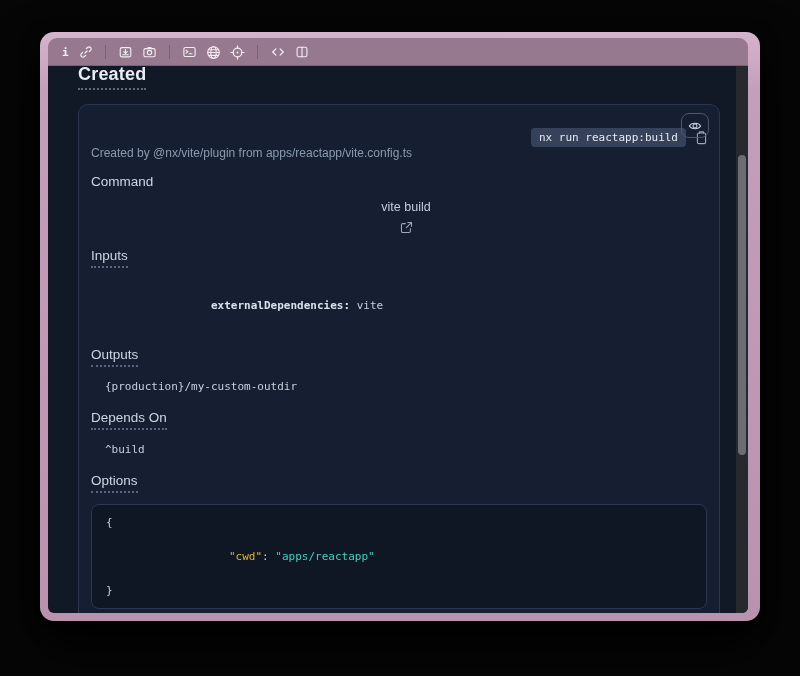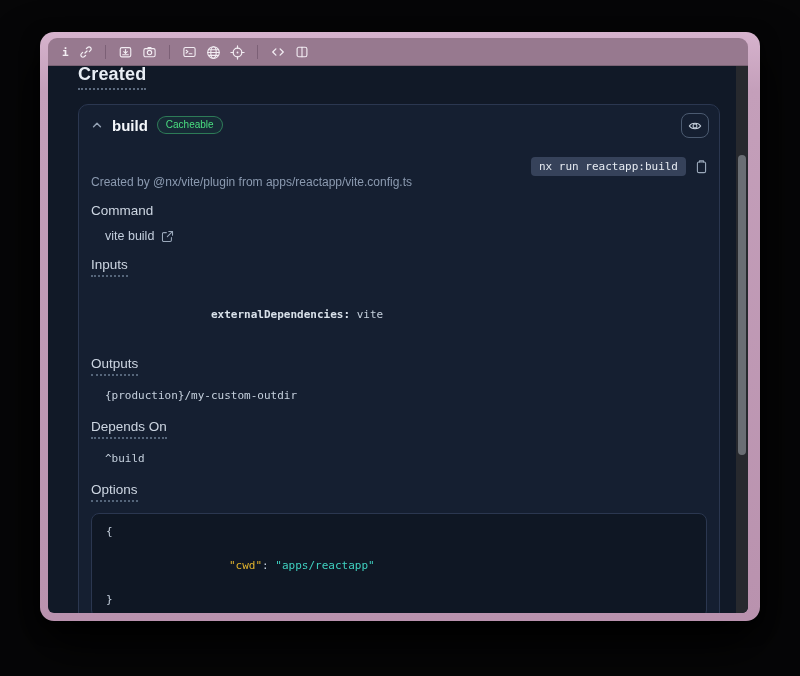--- a/index.html
+++ b/index.html
@@ -63,21 +63,21 @@
     padding:9px 10px 0 12px; }
   .created-by { font-size:12px; color:#8b9ab0;margin-top:32px; }
   .run-wrap { display:flex; align-items:center; gap:8px;padding-left:17px; }
   .run-chip { font-family:"DejaVu Sans Mono", monospace; font-size:11px;
     color:#e6ebf2; background:#36425a; border-radius:4px; padding:3px 8px; white-space:pre; }
   .copy-btn { display:flex; align-items:center; cursor:pointer; padding:1px; }
 
   .card-body { padding:0 12px 22px 12px; }
   .sec-h { margin-top:14px; font-size:13.5px; font-weight:500; color:#cdd6e2; }
   .sec-h .dotted { display:inline-block; border-bottom:2px dotted #55657a; padding-bottom:3px; }
-  .sec-content { margin-top:11px; margin-left:14px; }
+  .sec-content { margin-top:11px; margin-left:14px;flex-direction:column; }
   .cmd-row { display:flex; align-items:center; gap:7px; font-size:12.5px; color:#c3cedd; }
   .mono-line { font-family:"DejaVu Sans Mono", monospace; font-size:11px;
     line-height:18px; color:#c5d0dd; white-space:pre; }
   .mono-bold { font-weight:bold; color:#d9e1ea; }
 
   .options-box { margin-top:11px; border:1px solid #2b3750; border-radius:8px;
     background:#0f1724; padding:9px 14px; }
   .code-row { font-family:"DejaVu Sans Mono", monospace; font-size:11px;
     line-height:17px; color:#c5d0dd; white-space:pre; }
   .code-indent { padding-left:17px; }
@@ -157,29 +157,20 @@
       </div>
     </div>
 
     <div class="content">
       <div class="page">
 
         <h2 class="page-title">Created</h2>
 
         
         <div class="card">
-          <div class="card-header">
-            <span class="chev">
-              <svg width="12" height="12" viewBox="0 0 14 14" fill="none" stroke="#93a1b3" stroke-width="1.7" stroke-linecap="round" stroke-linejoin="round">
-                <path d="M3 9l4-4 4 4"></path>
-              </svg>
-            </span>
-            <span class="target-name">build</span>
-            <span class="badge">Cacheable</span>
-          </div>
 
           <button class="eye-btn">
             <svg width="16" height="14" viewBox="0 0 16 16" fill="none" stroke="#c6d0dc" stroke-width="1.2" stroke-linecap="round">
               <path d="M1.5 8C4 3.9 12 3.9 14.5 8C12 12.1 4 12.1 1.5 8Z"></path>
               <circle cx="8" cy="8" r="2.2"></circle>
             </svg>
           </button>
 
           <div class="card-subheader">
             <span class="created-by">Created by @nx/vite/plugin from apps/reactapp/vite.config.ts</span>

